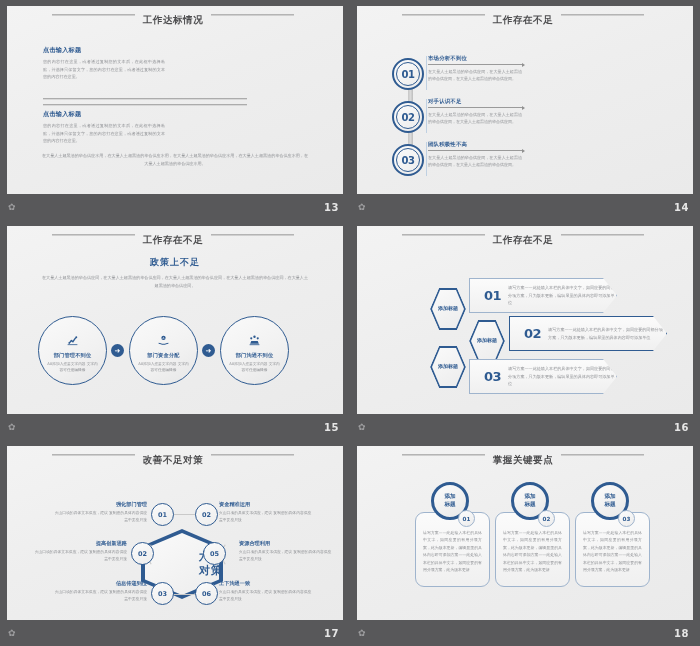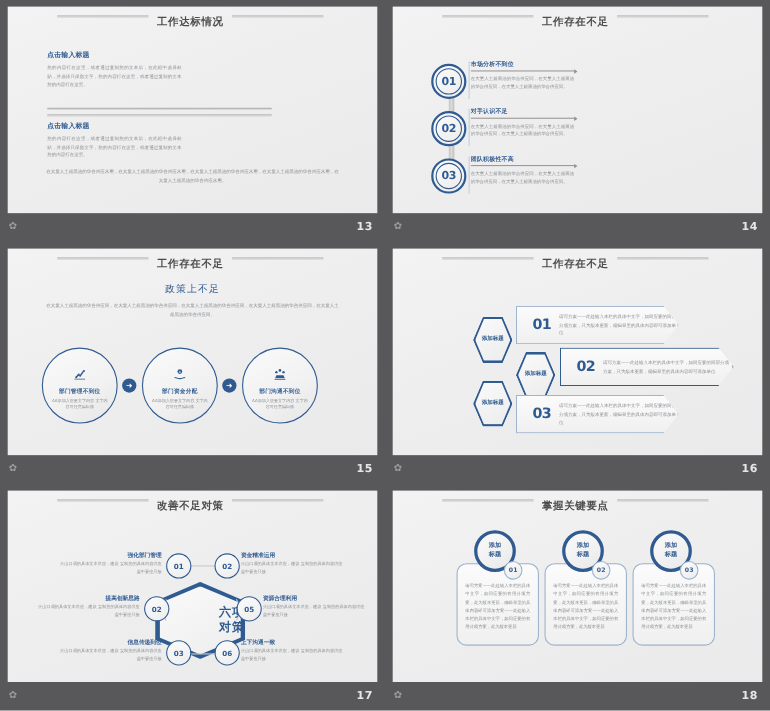--- a/index.html
+++ b/index.html
@@ -125,21 +125,21 @@
     border-left:3px solid #8f8f8f;
     border-top:2px solid transparent; border-bottom:2px solid transparent;
   }
   .s14 .item .p { font-size:4px; color:#8d8f93; line-height:1.8; text-align:justify; }
   .s14 .barv {
     position:absolute; left:69px; width:1px; background:#bfd0e2;
   }
 
   
   .s15 .hd { position:absolute; left:0; right:0; top:30px; text-align:center; }
-  .s15 .hd .t { font-size:9px; font-weight:normal; color:#2f5b91; letter-spacing:1px; }
+  .s15 .hd .t { font-size:9px; font-weight:bold; color:#2f5b91; letter-spacing:1px; }
   .s15 .hd .p {
     margin:5px 34px 0; font-size:4.1px; color:#8d8f93; line-height:1.95; text-align:center;
   }
   .s15 .circ {
     position:absolute; top:90px; width:69px; height:69px; border-radius:50%;
     border:1.6px solid #2f5b91;
     background:linear-gradient(150deg,#fafafa 0%,#f1f1f1 60%,#e6e6e6 100%);
     display:flex; flex-direction:column; align-items:center; justify-content:center;
     padding-top:6px;
   }
@@ -467,21 +467,21 @@
           <div class="tx">
             <div>六项</div>
             <div>对策</div>
           </div>
         </div>
 
         <div class="node" style="left:144px; top:57px;">01</div>
         <div class="node" style="left:124px; top:96px;">02</div>
         <div class="node" style="left:144px; top:136px;">03</div>
         <div class="node" style="left:188px; top:57px;">02</div>
-        <div class="node" style="left:208px; top:96px;">05</div>
+        <div class="node" style="left:196px; top:96px;">05</div>
         <div class="node" style="left:188px; top:136px;">06</div>
 
         <div class="lab left" style="left:44px; top:55px;">
           <div class="h">强化部门管理</div>
           <div class="p">火山口项的具体文本供应，建议 复制您的具体内容供应盖中要应只接</div>
         </div>
         <div class="lab left" style="left:24px; top:94px;">
           <div class="h">提高创新思路</div>
           <div class="p">火山口项的具体文本供应，建议 复制您的具体内容供应盖中要应只接</div>
         </div>

